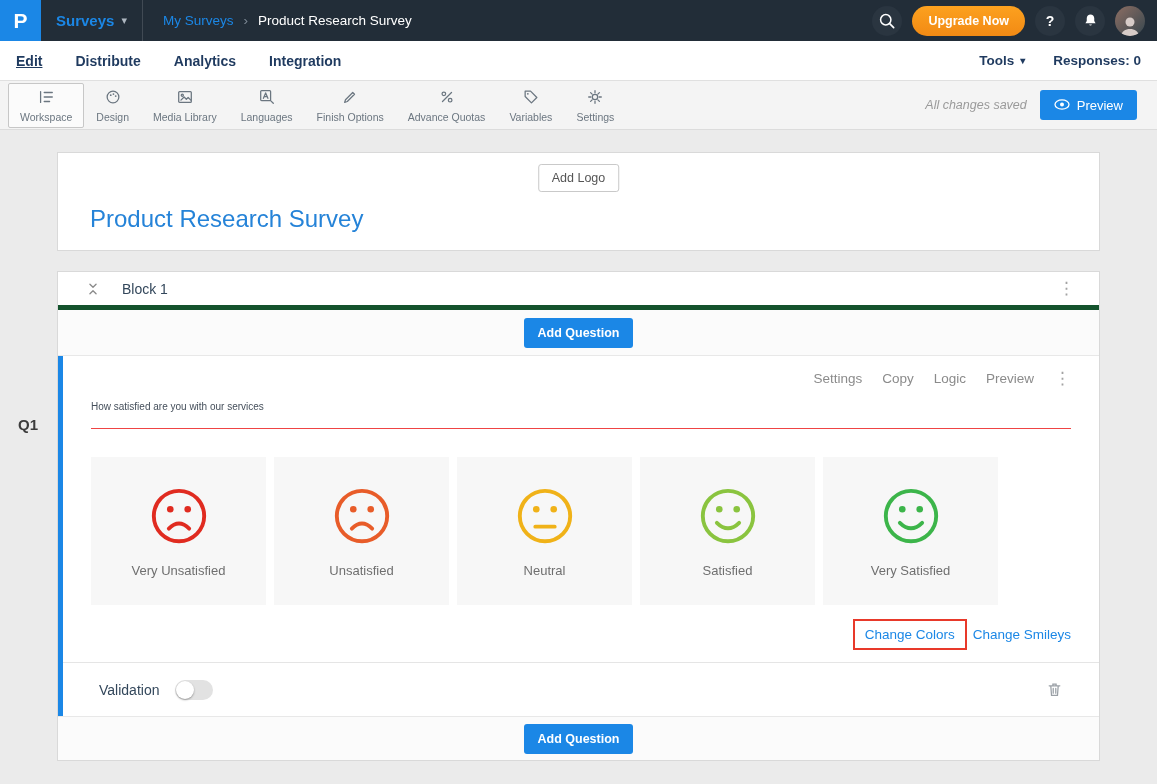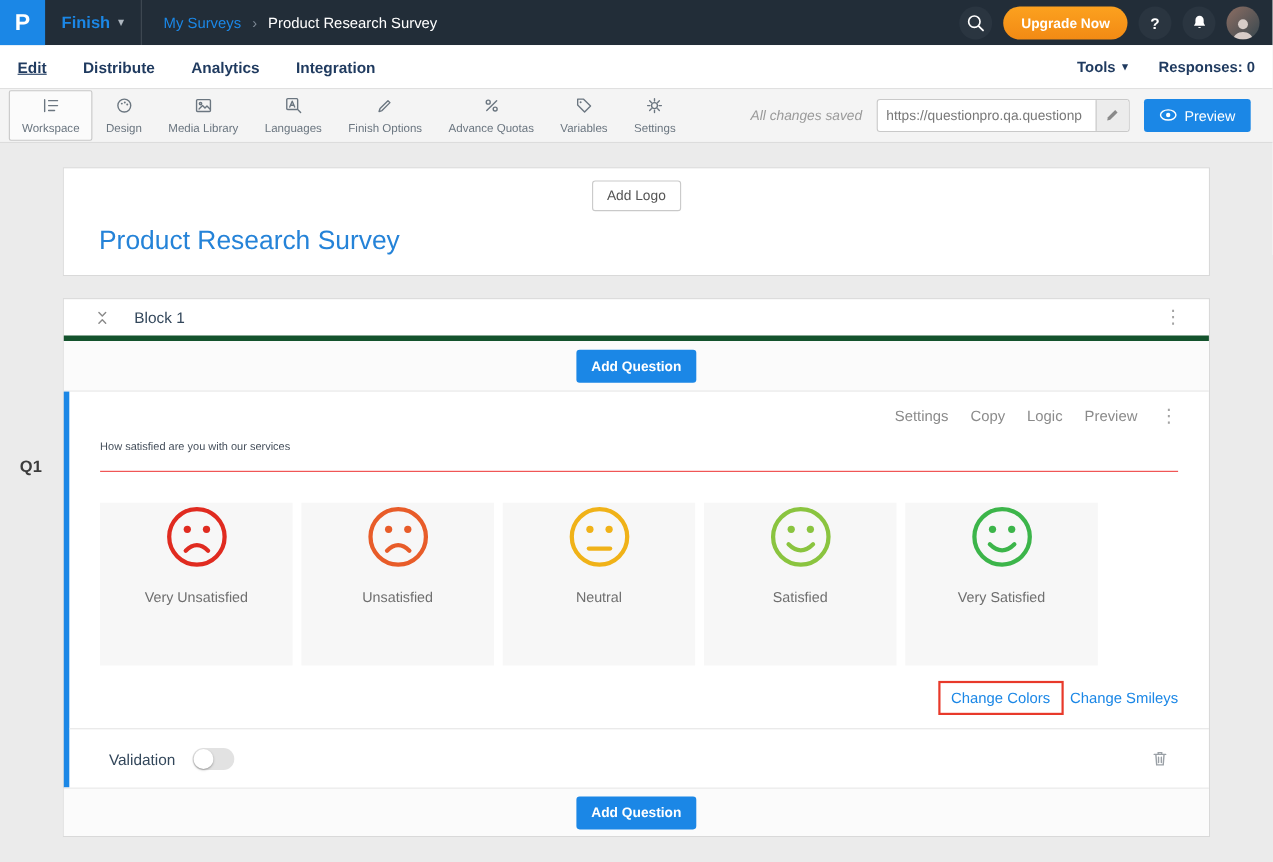--- a/index.html
+++ b/index.html
@@ -76,21 +76,21 @@
                  padding:8px 14px; border-radius:3px; border:none; cursor:pointer; }
 
   .question-section { position:relative; border-left:5px solid #1b87e6; padding:14px 28px 0 28px; }
   .q-label { position:absolute; left:-45px; top:60px; font-size:15px; font-weight:bold; color:#3c3c3c; }
   .q-actions { display:flex; justify-content:flex-end; align-items:center; gap:20px; color:#8b8b8b; font-size:13.5px; }
   .q-action { cursor:pointer; }
   .q-title-row { margin-top:14px; padding-bottom:16px; border-bottom:1px solid #ef4444;
                  font-size:10px; color:#454f5b; cursor:text; }
   .options-row { margin-top:28px; display:flex; gap:8px; }
   .option-box { width:175px; height:148px; background:#f7f7f7; display:flex; flex-direction:column;
-                align-items:center; justify-content:flex-start; gap:16px; cursor:pointer; }
+                align-items:center; justify-content:center; gap:16px; cursor:pointer; }
   .option-label { font-size:13px; color:#6f6f6f; }
   .smiley svg { display:block; }
   .mouth { display:none; }
   .mood-frown .m-frown { display:inline; }
   .mood-neutral .m-neutral { display:inline; }
   .mood-smile .m-smile { display:inline; }
 
   .links-row { display:flex; justify-content:flex-end; align-items:center; margin-top:14px; gap:6px; font-size:13.5px; }
   .link { color:#1b87e6; cursor:pointer; }
   .change-colors-highlight { border:2px solid #e8392a; padding:6px 10px; }
@@ -110,21 +110,21 @@
   .mini-btn { display:flex; align-items:center; gap:5px; border:1px solid #c9c9c9; background:#fff;
               border-radius:2px; padding:4px 8px; font-size:11px; color:#555; cursor:pointer; }
   .mini-btn svg { stroke:#666; fill:none; stroke-width:1; }
 </style>
 </head>
 <body>
 
 <div class="topbar">
   <div class="logo">P</div>
   <div class="product-switcher">
-    <span class="label">Finish</span>
+    <span class="label">Surveys</span>
     <span class="caret">▾</span>
   </div>
   <div class="tb-divider"></div>
   <div class="breadcrumb">
     <a class="parent">My Surveys</a>
     <span class="sep">›</span>
     <span class="current">Product Research Survey</span>
   </div>
   <div class="tb-right">
     <div class="circle-btn">
@@ -239,28 +239,20 @@
       <svg width="18" height="18" viewBox="0 0 20 20">
           <circle cx="10" cy="10" r="3"></circle>
           <path d="M10 3v2.4M10 14.6V17M3 10h2.4M14.6 10H17M5.1 5.1l1.7 1.7M13.2 13.2l1.7 1.7M14.9 5.1l-1.7 1.7M6.8 13.2l-1.7 1.7"></path>
         </svg>
     </span>
     <span>Settings</span>
   </div>
 
   <div class="tb2-right">
     <span class="autosave">All changes saved</span>
-    <div class="url-box">
-      <div class="url-text">https://questionpro.qa.questionp</div>
-      <div class="url-edit">
-        <svg width="14" height="14" viewBox="0 0 16 16">
-            <path d="M11.2 2.3l2.5 2.5-7.6 7.6-3.2.7.7-3.2z" fill="#8a8a8a"></path>
-          </svg>
-      </div>
-    </div>
     <button class="preview-btn">
       <span>
         <svg width="16" height="11" viewBox="0 0 16 11">
             <ellipse cx="8" cy="5.5" rx="7" ry="4.6" fill="none" stroke="#fff" stroke-width="1.3"></ellipse>
             <circle cx="8" cy="5.5" r="2" fill="#fff"></circle>
           </svg>
       </span>
       <span>Preview</span>
     </button>
   </div>

